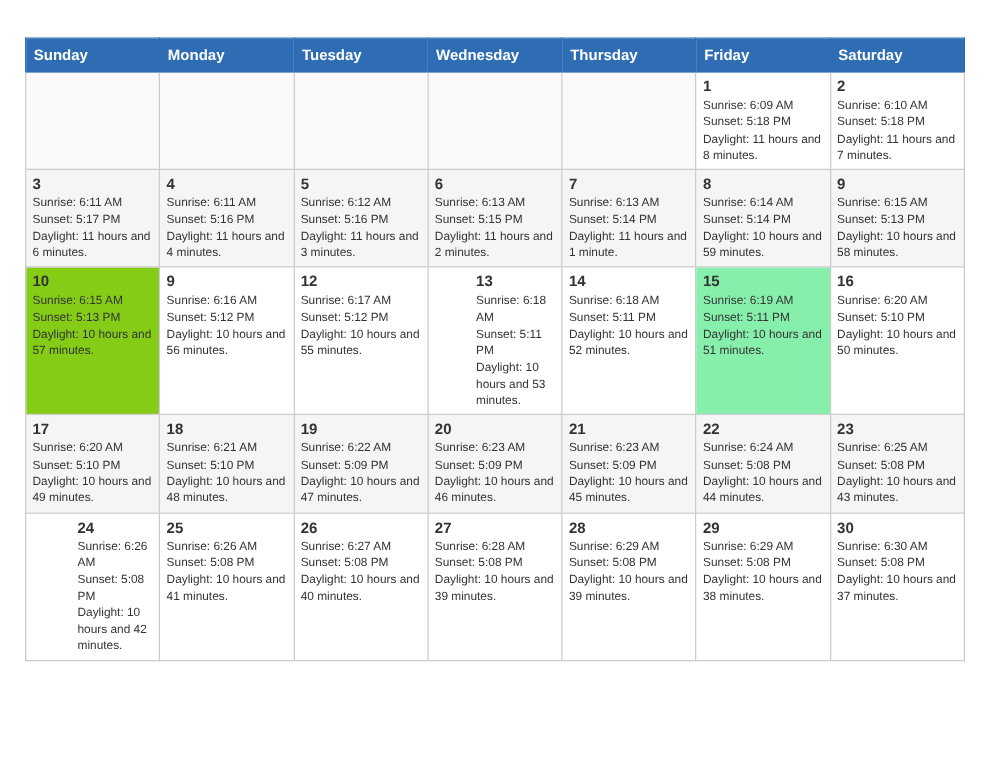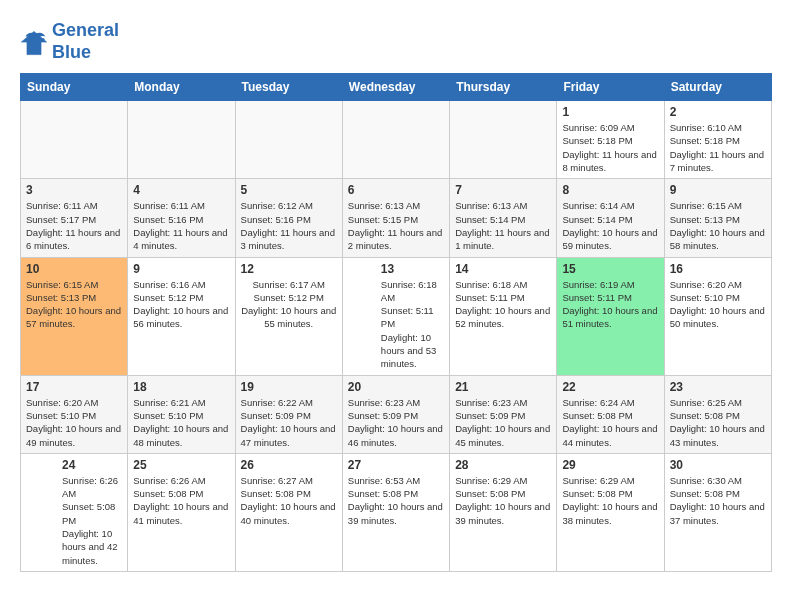--- a/index.html
+++ b/index.html
@@ -79,33 +79,20 @@
       color: #333;
     }
     .empty-cell {
       background: #f9f9f9 !important;
     }
   </style>
 </head>
 <body>
 
 <div class="header">
-  <div class="logo">
-    <svg class="logo-icon" viewBox="0 0 40 40">
-      <rect width="40" height="40" fill="none"></rect>
-      <polygon points="20,5 38,20 30,20 30,38 10,38 10,20 2,20" fill="#2e6db4"></polygon>
-      <polygon points="20,5 38,20 30,20 30,38 10,38 10,20 2,20" fill="none" stroke="#2e6db4" stroke-width="1"></polygon>
-
-      <path d="M22 8 Q32 4 36 12 Q28 10 24 18 Q30 12 36 16 Q28 22 20 18 Q14 22 8 16 Q12 10 20 18 Q16 12 8 12 Q12 4 22 8Z" fill="#2e6db4"></path>
-    </svg>
-    <div style="display:flex;flex-direction:column;line-height:1.2;">
-      <span style="font-size:18px;font-weight:bold;color:#2e6db4;">General</span>
-      <span style="font-size:18px;font-weight:bold;color:#2e6db4;">Blue</span>
-    </div>
-  </div>
 </div>
 
 <table class="calendar">
   <thead>
     <tr>
     <th>Sunday</th>
         <th>Monday</th>
         <th>Tuesday</th>
         <th>Wednesday</th>
         <th>Thursday</th>
@@ -171,35 +158,35 @@
 Daylight: 10 hours and 59 minutes.</div>
         </td>
         <td style="background: rgb(245, 245, 245);">
           <span class="day-num">9</span>
           <div class="day-info" style="white-space: pre-line;">Sunrise: 6:15 AM
 Sunset: 5:13 PM
 Daylight: 10 hours and 58 minutes.</div>
         </td>
       </tr>
       <tr>
-        <td style="background: #fdba74;">
+        <td style="background: #84cc16;">
           <span class="day-num">10</span>
           <div class="day-info" style="white-space: pre-line;">Sunrise: 6:15 AM
 Sunset: 5:13 PM
 Daylight: 10 hours and 57 minutes.</div>
         </td>
         <td style="background: rgb(255, 255, 255);">
           <span class="day-num">9</span>
           <div class="day-info" style="white-space: pre-line;">Sunrise: 6:16 AM
 Sunset: 5:12 PM
 Daylight: 10 hours and 56 minutes.</div>
         </td>
         <td style="background: rgb(255, 255, 255);">
           <span class="day-num">12</span>
-          <div class="day-info" style="white-space: pre-line; text-align: center;">Sunrise: 6:17 AM
+          <div class="day-info" style="white-space: pre-line;">Sunrise: 6:17 AM
 Sunset: 5:12 PM
 Daylight: 10 hours and 55 minutes.</div>
         </td>
         <td style="background: rgb(255, 255, 255); padding-left: 38px;">
           <span class="day-num">13</span>
           <div class="day-info" style="white-space: pre-line;">Sunrise: 6:18 AM
 Sunset: 5:11 PM
 Daylight: 10 hours and 53 minutes.</div>
         </td>
         <td style="background: rgb(255, 255, 255);">
@@ -279,21 +266,21 @@
 Daylight: 10 hours and 41 minutes.</div>
         </td>
         <td style="background: rgb(255, 255, 255);">
           <span class="day-num">26</span>
           <div class="day-info" style="white-space: pre-line;">Sunrise: 6:27 AM
 Sunset: 5:08 PM
 Daylight: 10 hours and 40 minutes.</div>
         </td>
         <td style="background: rgb(255, 255, 255);">
           <span class="day-num">27</span>
-          <div class="day-info" style="white-space: pre-line;">Sunrise: 6:53 AM
+          <div class="day-info" style="white-space: pre-line;">Sunrise: 6:28 AM
 Sunset: 5:08 PM
 Daylight: 10 hours and 39 minutes.</div>
         </td>
         <td style="background: rgb(255, 255, 255);">
           <span class="day-num">28</span>
           <div class="day-info" style="white-space: pre-line;">Sunrise: 6:29 AM
 Sunset: 5:08 PM
 Daylight: 10 hours and 39 minutes.</div>
         </td>
         <td style="background: rgb(255, 255, 255);">

